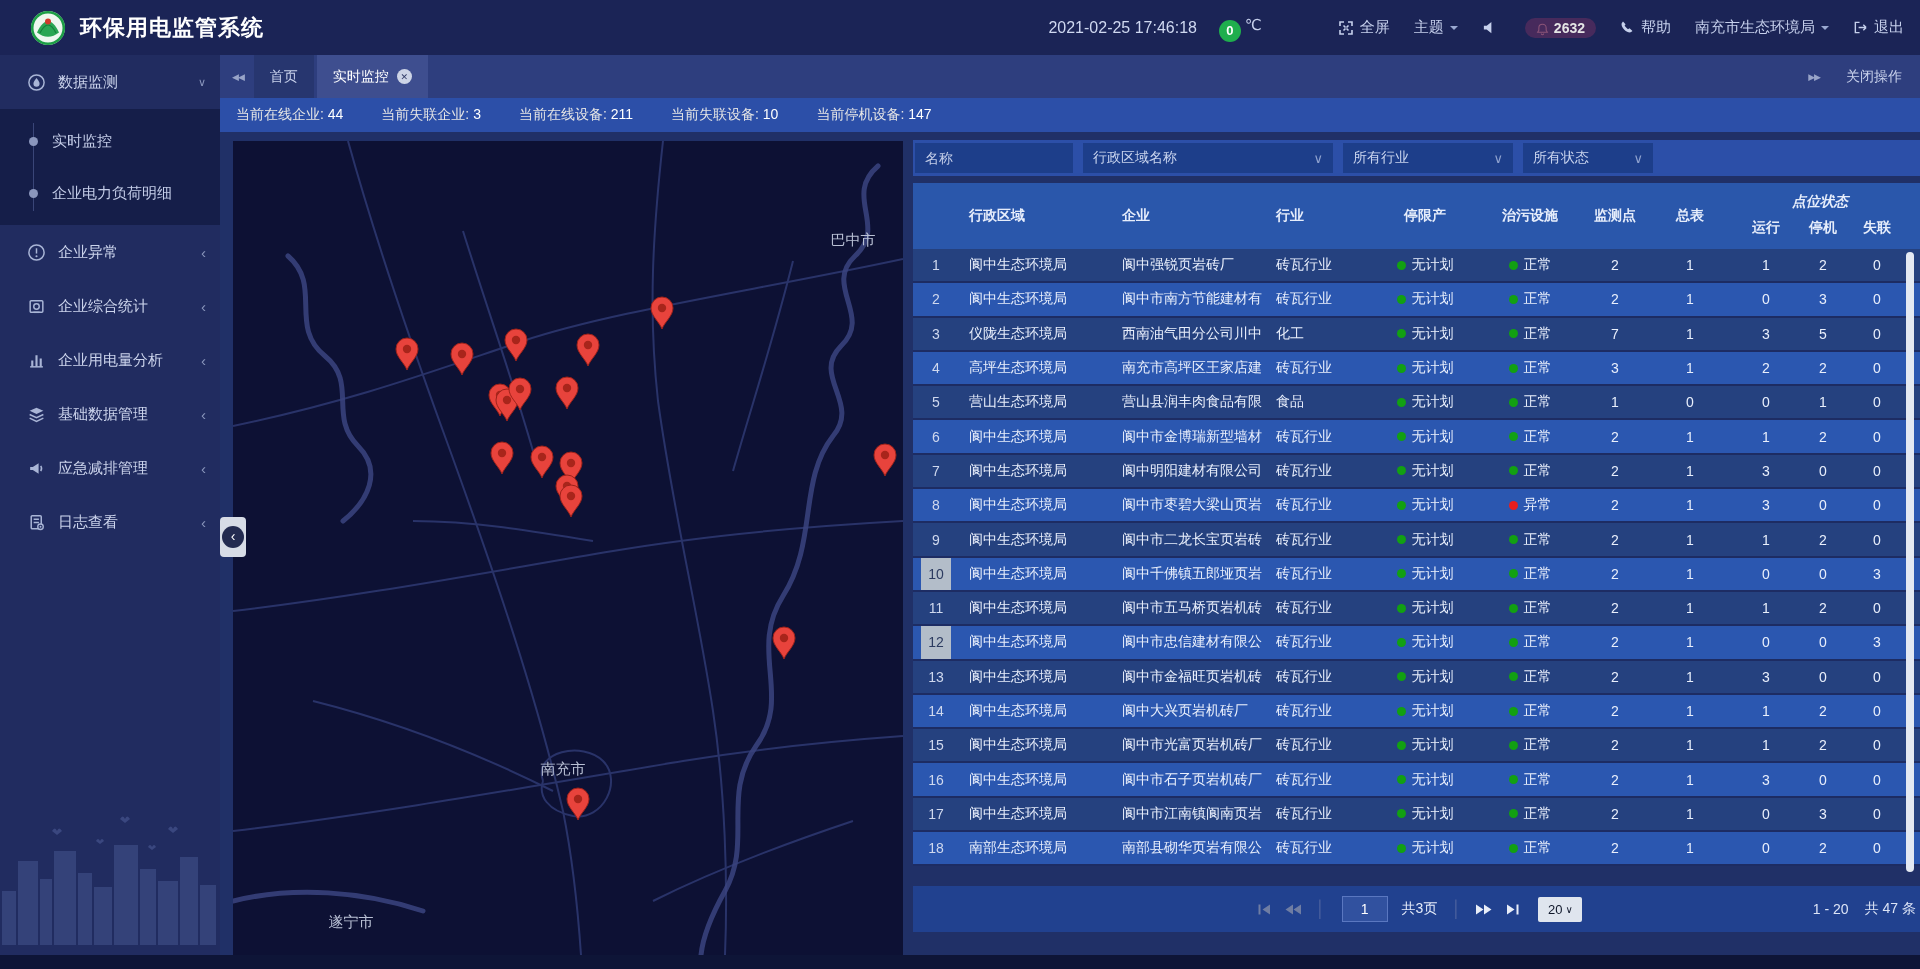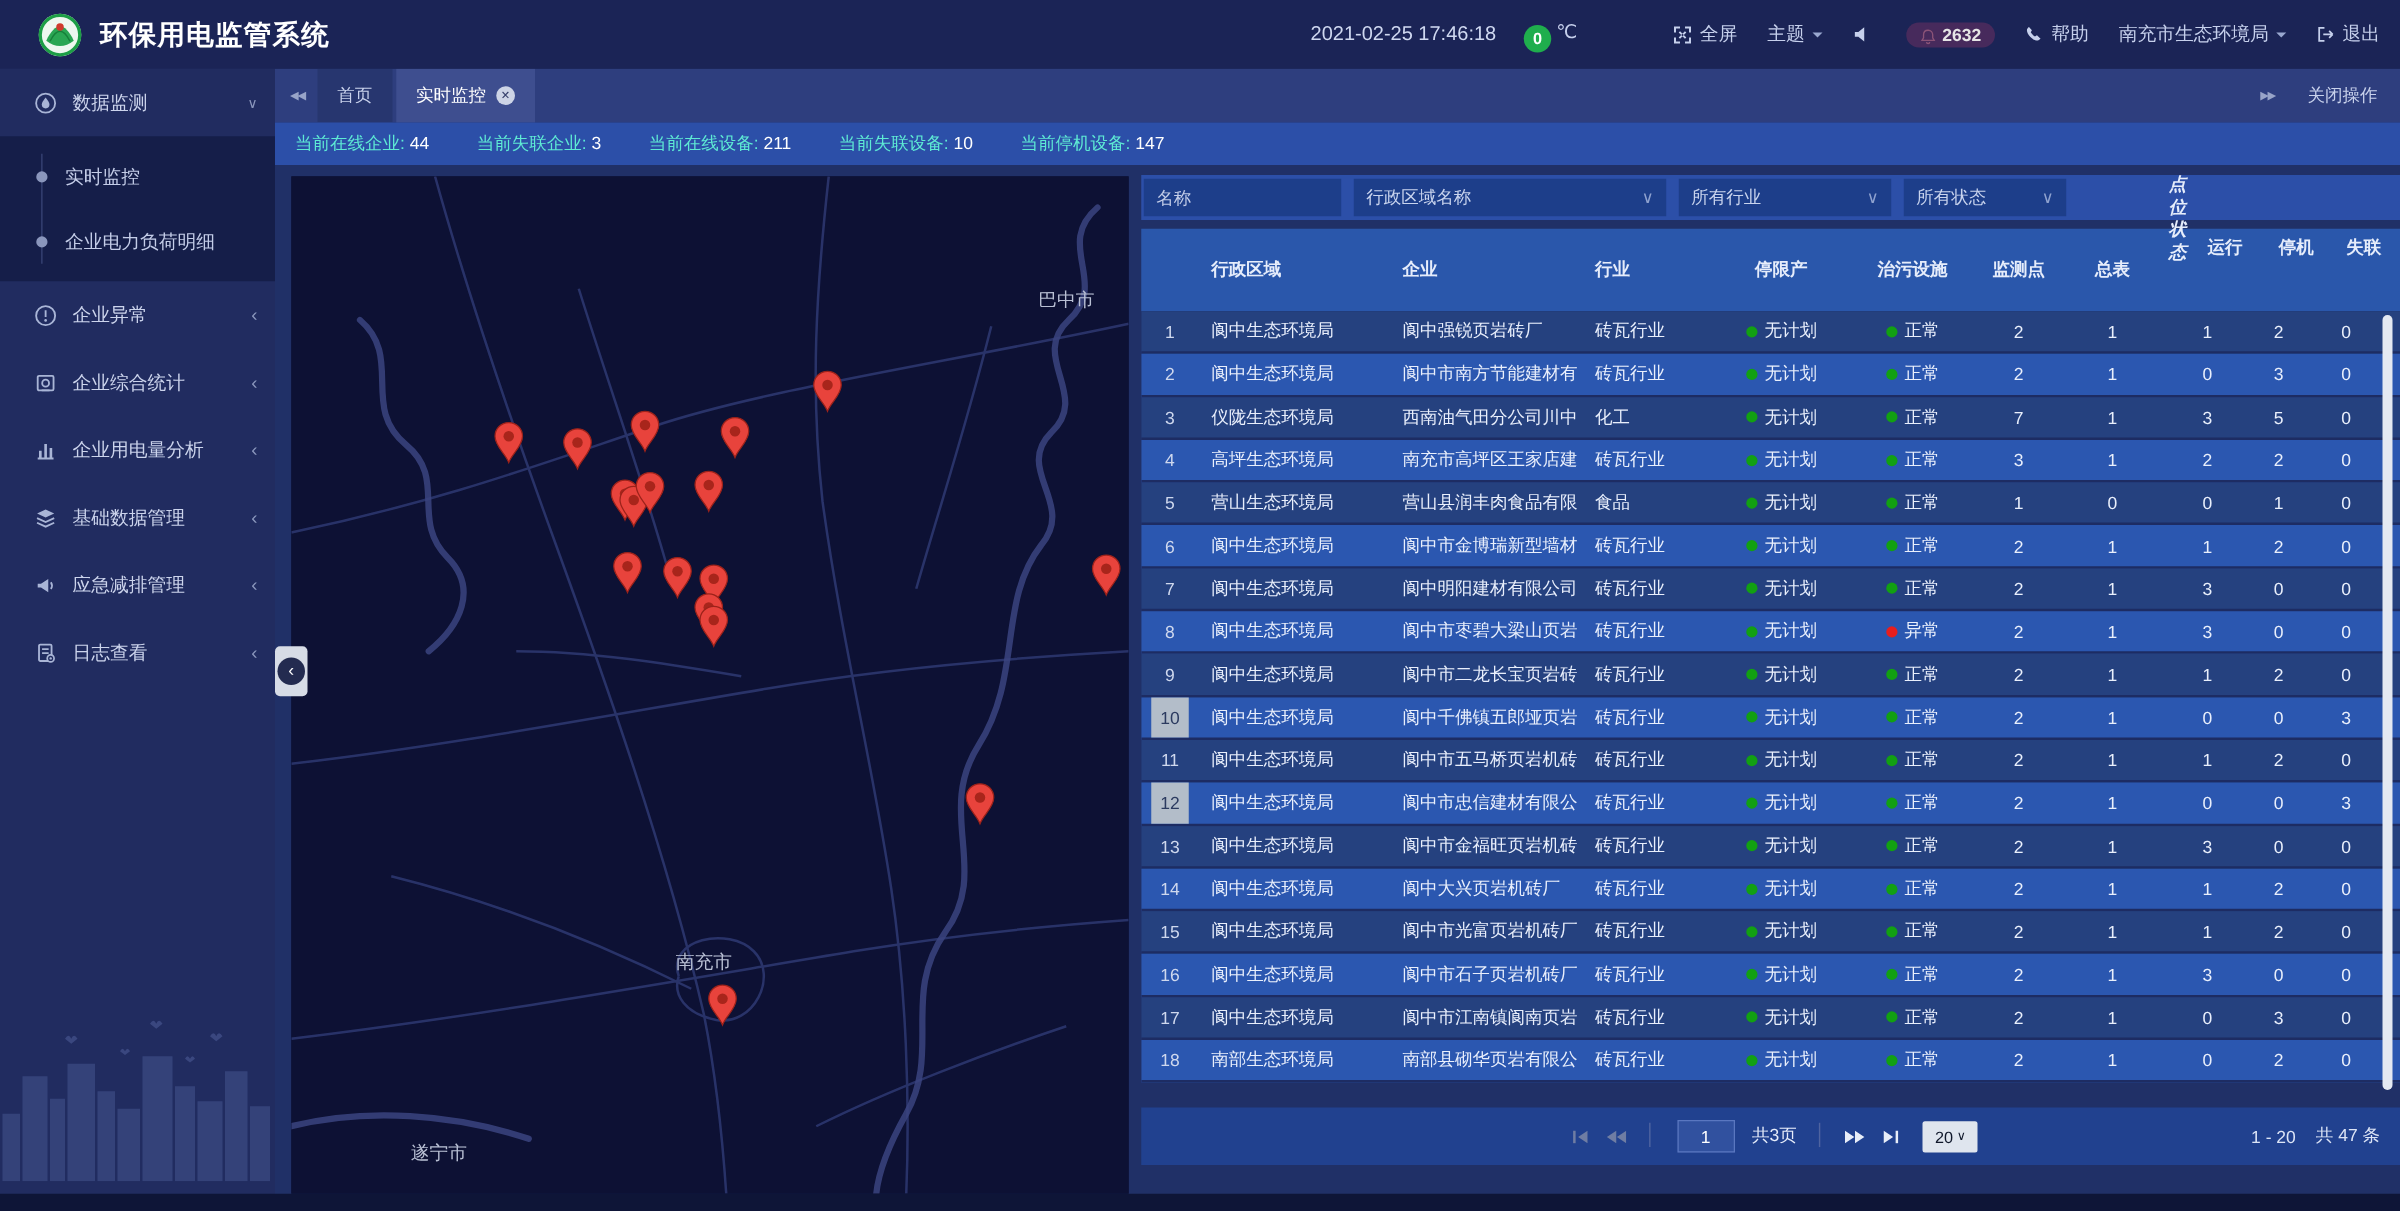--- a/index.html
+++ b/index.html
@@ -46,21 +46,21 @@
   .tab.active{background:#3e4e8f;color:#fff}
   .tab-close{width:15px;height:15px;border-radius:50%;background:#cdd4e6;color:#323c68;font-size:9px;display:flex;
              align-items:center;justify-content:center;margin-left:8px}
   .tabbar-right{position:absolute;right:18px;display:flex;align-items:center;color:#c9d2ec;font-size:14px}
   .tabbar-right .tab-arrows{margin-right:26px}
 
   
   .statsbar{position:absolute;left:220px;top:98px;width:1700px;height:34px;background:#2c4fa8;display:flex;align-items:center;
             padding-left:16px;font-size:14px}
   .stat{margin-right:38px;white-space:nowrap}
-  .stat-label{color:#5eead4}
+  .stat-label{color:#e5e5e5}
   .stat-value{color:#ffffff}
 
   
   .map{position:absolute;left:233px;top:141px;width:670px;height:814px;background:#0d1134;overflow:hidden}
   #map-cities text{fill:#b9c0d4;font-size:15px;text-anchor:middle;font-family:"Liberation Sans","DejaVu Sans",sans-serif}
   .collapse{position:absolute;left:220px;top:517px;width:26px;height:40px;background:#d7dce6;border-radius:4px;
             display:flex;align-items:center;justify-content:center;cursor:pointer;z-index:6}
   .collapse-inner{width:22px;height:22px;border-radius:50%;background:#232b50;color:#fff;font-size:14px;
                   display:flex;align-items:center;justify-content:center;padding-bottom:2px}
 
@@ -73,21 +73,21 @@
          align-items:center;justify-content:space-between;padding:0 10px;cursor:pointer}
   .f-sel .vchev{color:#8fa2cf;font-size:13px;margin-left:8px}
   .f-region{left:170px;width:250px}
   .f-industry{left:430px;width:170px}
   .f-status{left:610px;width:130px}
 
   .thead{position:absolute;left:913px;top:183px;width:1007px;height:66px;background:#2a57ab;display:flex;
          font-size:14px;font-weight:bold;color:#e6edfb}
   .th{display:flex;align-items:center;justify-content:center;height:66px}
   .th.left{justify-content:flex-start}
-  .th-group{display:flex;flex-direction:row;height:66px}
+  .th-group{display:flex;flex-direction:column;height:66px}
   .th-group-label{height:30px;display:flex;align-items:flex-end;justify-content:center;font-style:italic;padding-bottom:2px}
   .th-group-row{height:36px;display:flex}
   .th-sub{display:flex;align-items:flex-start;justify-content:center;padding-top:6px}
 
   .tbody{position:absolute;left:913px;top:249px;width:1007px;height:632px;overflow:hidden}
   .trow{display:flex;height:34.3px;border-bottom:2px solid #1d2c63;font-size:14px;color:#e9effc;cursor:pointer}
   .trow:nth-child(odd){background:#25417f}
   .trow:nth-child(even){background:#2b57b0}
   .td{display:flex;align-items:center;justify-content:center;height:100%}
   .c-num{width:46px}
@@ -111,21 +111,21 @@
   .pg-center{display:flex;align-items:center}
   .pgbtn{display:flex;align-items:center;margin:0 7px;cursor:pointer}
   .pgbtn svg{display:block}
   .pgdiv{color:#4f64a0;margin:0 8px;font-size:16px}
   .pg-input{width:46px;height:26px;background:#31519f;border:1px solid #5a77c0;color:#fff;display:flex;
             align-items:center;justify-content:center;margin:0 8px;cursor:text}
   .pg-total{margin:0 6px;color:#e6ecfa}
   .pg-size{width:44px;height:25px;background:#dfe5ee;color:#0f172a;border-radius:2px;display:flex;align-items:center;
            justify-content:center;font-size:13px;margin-left:12px;cursor:pointer}
   .pg-size .vchev{font-size:10px;margin-left:3px}
-  .pager-right{position:absolute;right:16px;display:flex;align-items:center;color:#dce4f6}
+  .pager-right{position:absolute;right:4px;display:flex;align-items:center;color:#dce4f6}
   .pager-right span{margin-left:16px}
 
   .footer-strip{position:absolute;left:0;top:955px;width:1920px;height:14px;background:#0e1537;z-index:7}
 </style>
 </head>
 <body>
 
 <div id="app">
 
   <header class="hdr">

